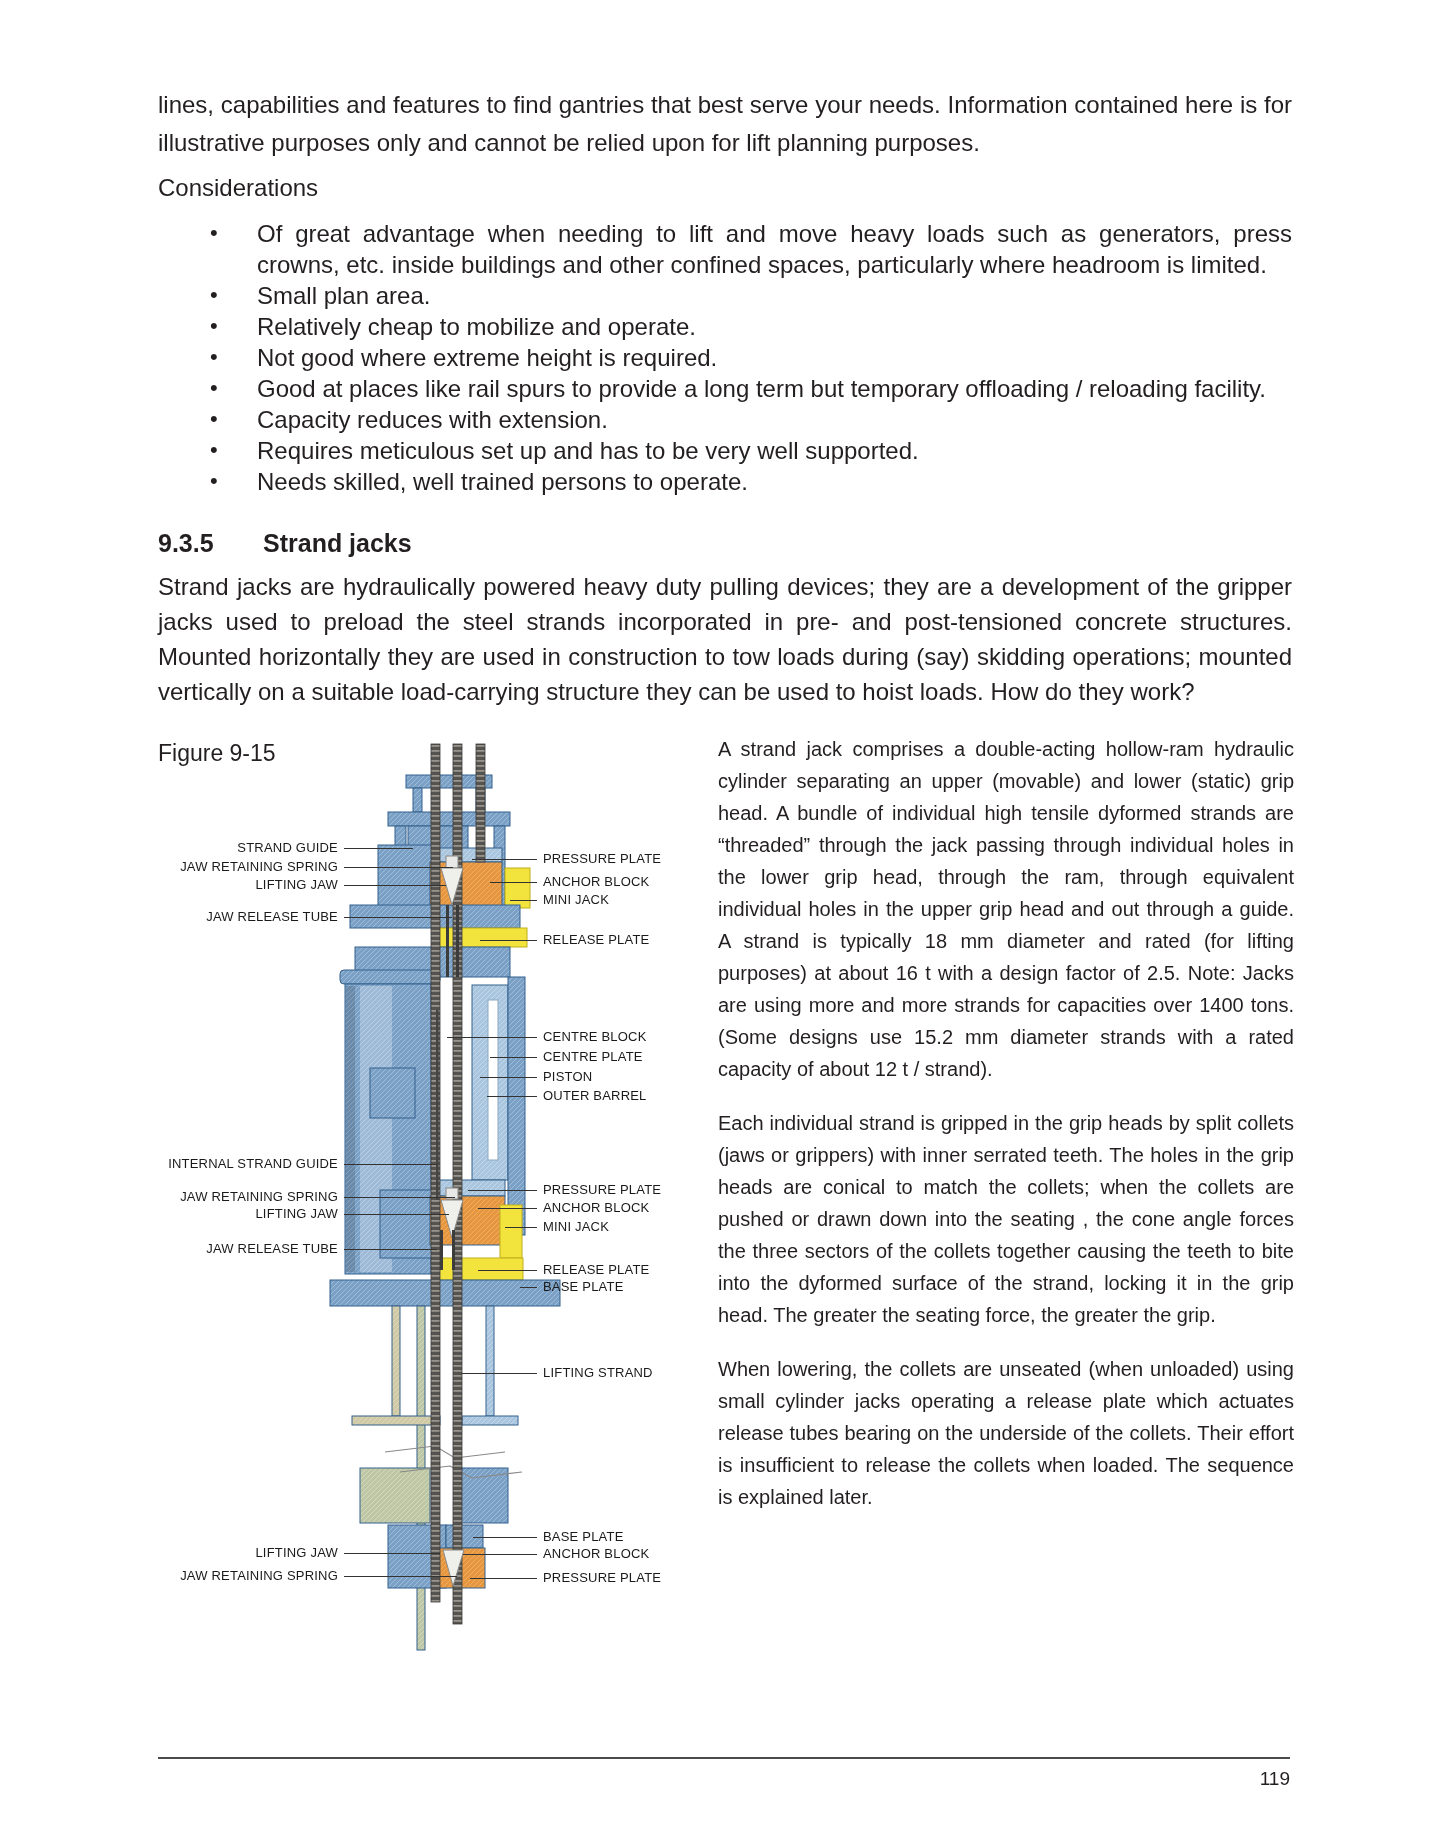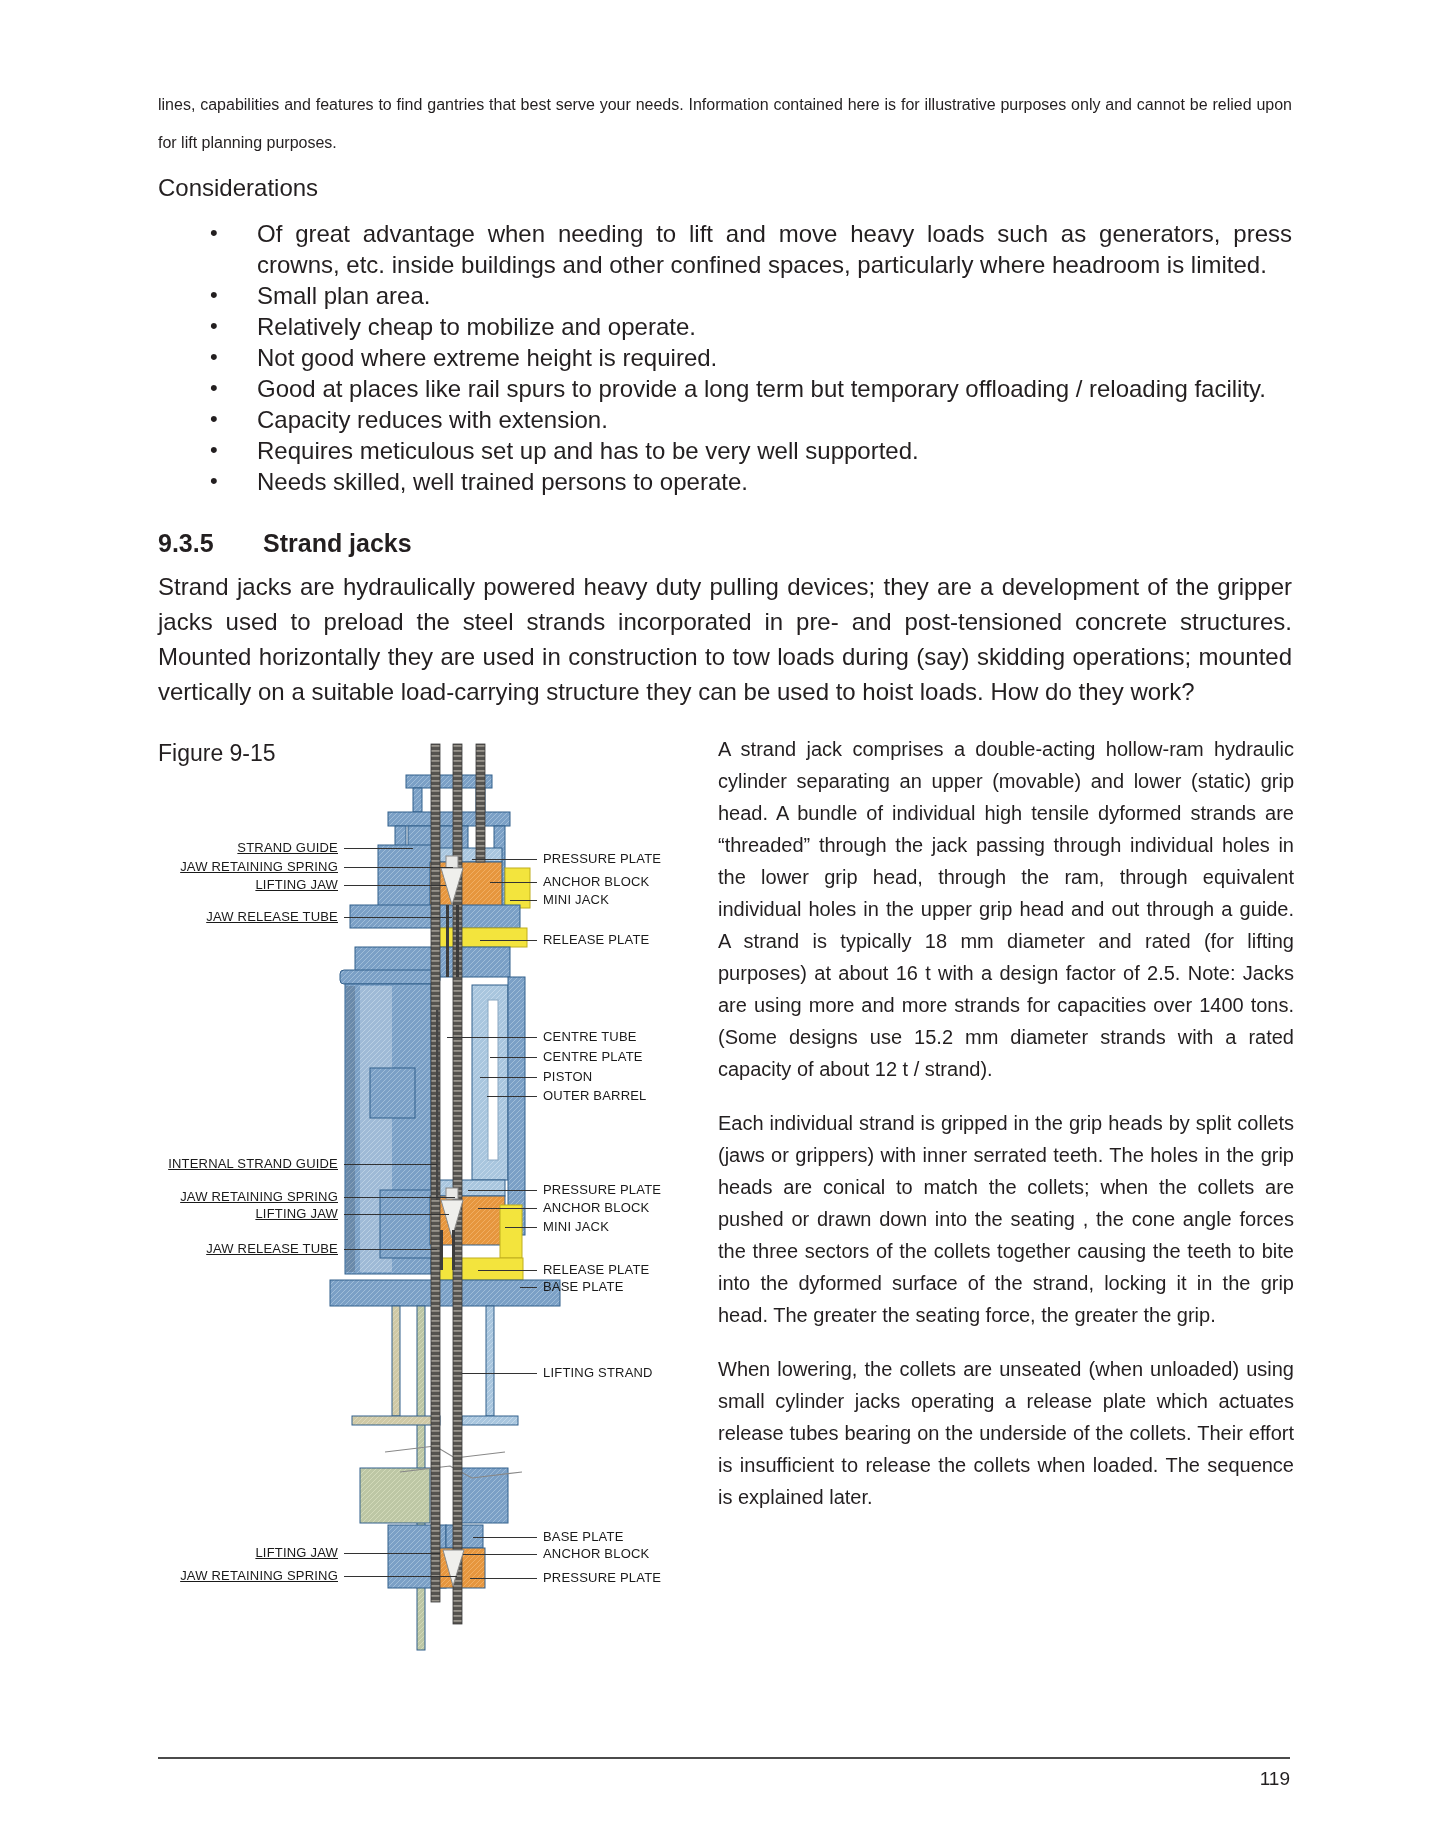--- a/index.html
+++ b/index.html
@@ -2,38 +2,38 @@
 <html style="--c-text: #231f20; --c-label: #1a1a1a; --c-leader: #333333; --c-rule: #4b4b4b; --c-fig_blue: #7ba0c6; --c-fig_blue_light: #a9c6de; --c-fig_blue_edge: #33608c; --c-fig_orange: #e6963e; --c-fig_yellow: #f3e43d; --c-fig_green: #bdc7a5; --c-fig_tan: #cfc9a6; --c-fig_strand: #55534f;"><head>
 <meta charset="utf-8">
 <style>
   html,body{margin:0;padding:0;background:#e8e8e8;}
   .page{
     position:relative;width:1445px;height:1838px;background:#ffffff;
     font-family:"Liberation Sans",sans-serif;color:var(--c-text,#231f20);
     overflow:hidden;margin:0 auto;
   }
   .intro{position:absolute;left:158px;top:86px;width:1134px;margin:0;
-    font-size:16px;line-height:38px;text-align:justify;}
+    font-size:24px;line-height:38px;text-align:justify;}
   .considerations{position:absolute;left:158px;top:174px;margin:0;
     font-size:24px;font-weight:400;text-underline-offset:4px;}
   .bullets{position:absolute;left:158px;top:218px;width:1134px;margin:0;padding:0;
     list-style:none;font-size:24px;line-height:31px;}
   .bullets li{position:relative;padding-left:99px;text-align:justify;}
   .bullets li::before{content:"\2022";position:absolute;left:52px;top:-1px;font-size:22px;}
   .sec-head{position:absolute;left:158px;top:529px;font-size:25px;font-weight:bold;}
   .sec-num{display:inline-block;width:105px;}
   .sec-para{position:absolute;left:158px;top:569px;width:1134px;margin:0;
     font-size:24px;line-height:35px;text-align:justify;}
   .fig-caption{position:absolute;left:158px;top:740px;font-size:23px;}
   .figure-art{position:absolute;left:150px;top:730px;width:560px;height:950px;}
   .rcol{position:absolute;left:718px;top:733px;width:576px;}
   .rcol p{margin:0 0 22px 0;font-size:20px;line-height:32px;text-align:justify;}
   .flabel{position:absolute;font-size:13px;line-height:15px;white-space:nowrap;
     color:var(--c-label,#1a1a1a);letter-spacing:.2px;}
-  .flabel.L{right:1107px;text-align:right;text-decoration:underline;}
+  .flabel.L{right:1107px;text-align:right;}
   .flabel.R{left:543px;}
   .lead{position:absolute;height:0;border-top:1.4px solid var(--c-leader,#333);}
   .footer-rule{position:absolute;left:158px;top:1757px;width:1132px;height:2px;
     background:var(--c-rule,#4b4b4b);}
   .page-number{position:absolute;left:158px;top:1768px;width:1132px;
     text-align:right;font-size:19px;}
 </style>
 </head>
 <body>
 
@@ -166,21 +166,21 @@
   <div class="flabel L" style="top:1189px">JAW RETAINING SPRING</div>
   <div class="flabel L" style="top:1206px">LIFTING JAW</div>
   <div class="flabel L" style="top:1241px">JAW RELEASE TUBE</div>
   <div class="flabel L" style="top:1545px">LIFTING JAW</div>
   <div class="flabel L" style="top:1568px">JAW RETAINING SPRING</div>
 
   <div class="flabel R" style="top:851px">PRESSURE PLATE</div>
   <div class="flabel R" style="top:874px">ANCHOR BLOCK</div>
   <div class="flabel R" style="top:892px">MINI JACK</div>
   <div class="flabel R" style="top:932px">RELEASE PLATE</div>
-  <div class="flabel R" style="top:1029px">CENTRE TUBE</div>
+  <div class="flabel R" style="top:1029px">CENTRE BLOCK</div>
   <div class="flabel R" style="top:1049px">CENTRE PLATE</div>
   <div class="flabel R" style="top:1069px">PISTON</div>
   <div class="flabel R" style="top:1088px">OUTER BARREL</div>
   <div class="flabel R" style="top:1182px">PRESSURE PLATE</div>
   <div class="flabel R" style="top:1200px">ANCHOR BLOCK</div>
   <div class="flabel R" style="top:1219px">MINI JACK</div>
   <div class="flabel R" style="top:1262px">RELEASE PLATE</div>
   <div class="flabel R" style="top:1279px">BASE PLATE</div>
   <div class="flabel R" style="top:1365px">LIFTING STRAND</div>
   <div class="flabel R" style="top:1529px">BASE PLATE</div>

